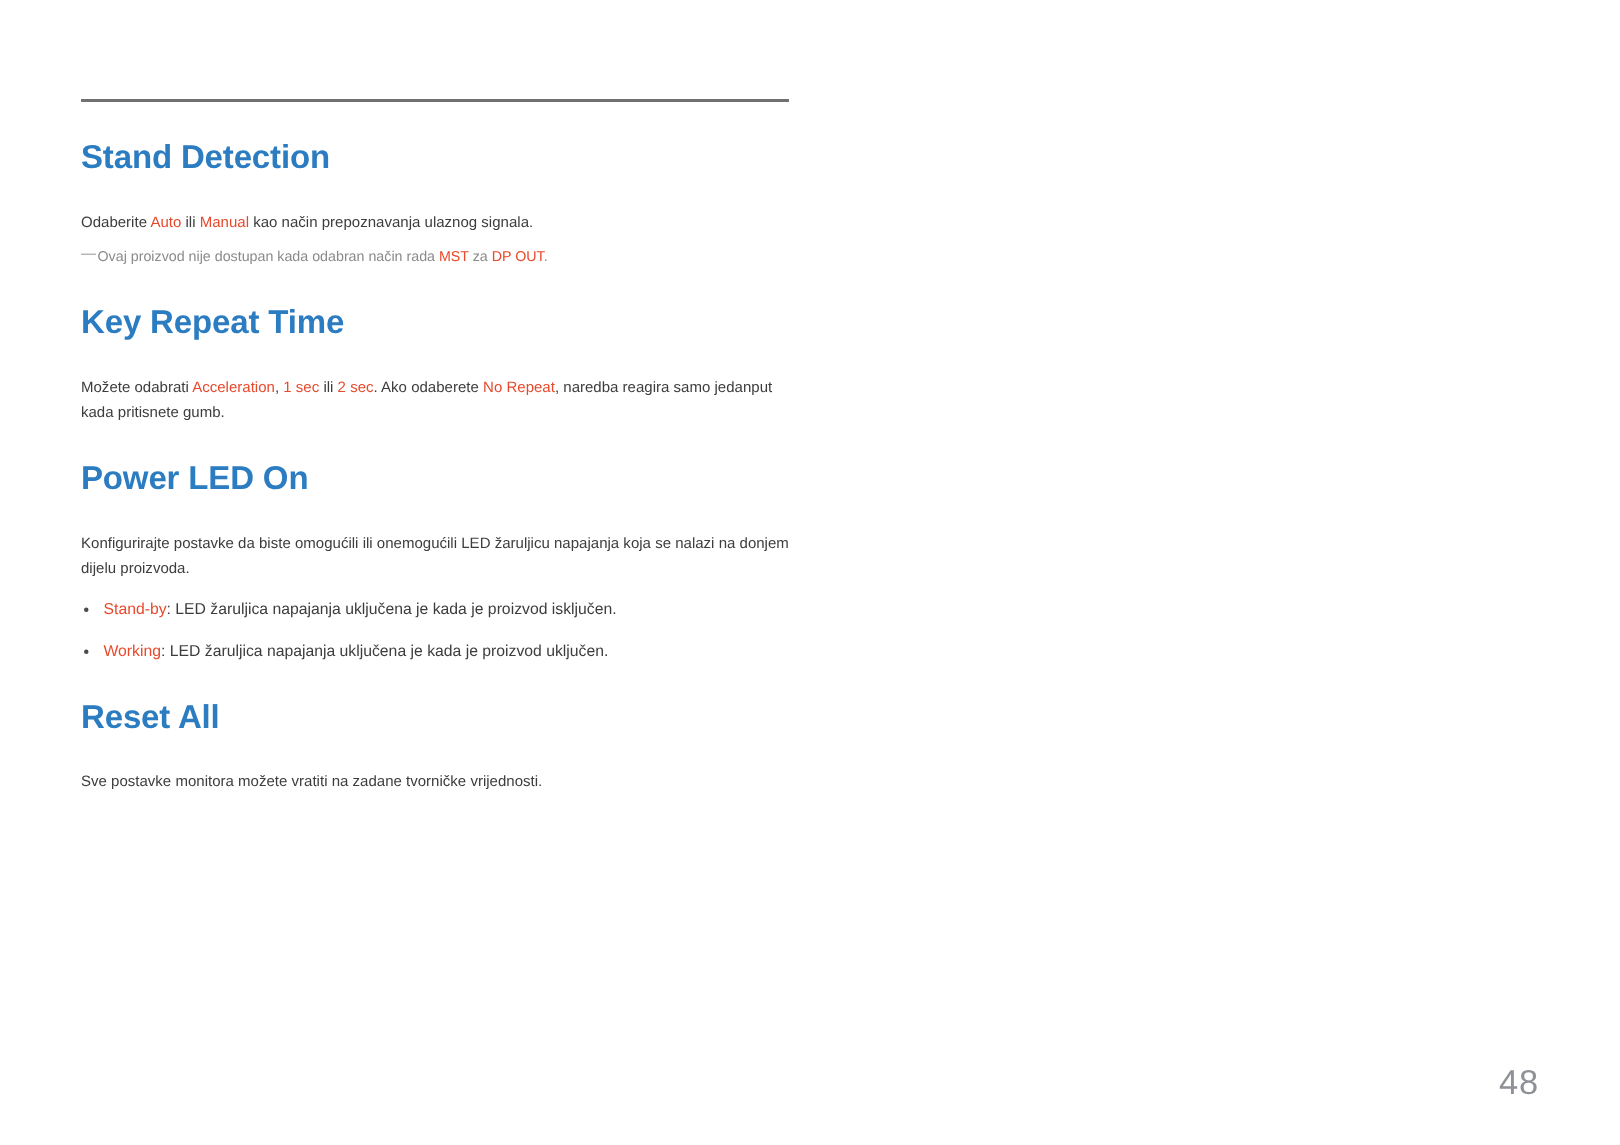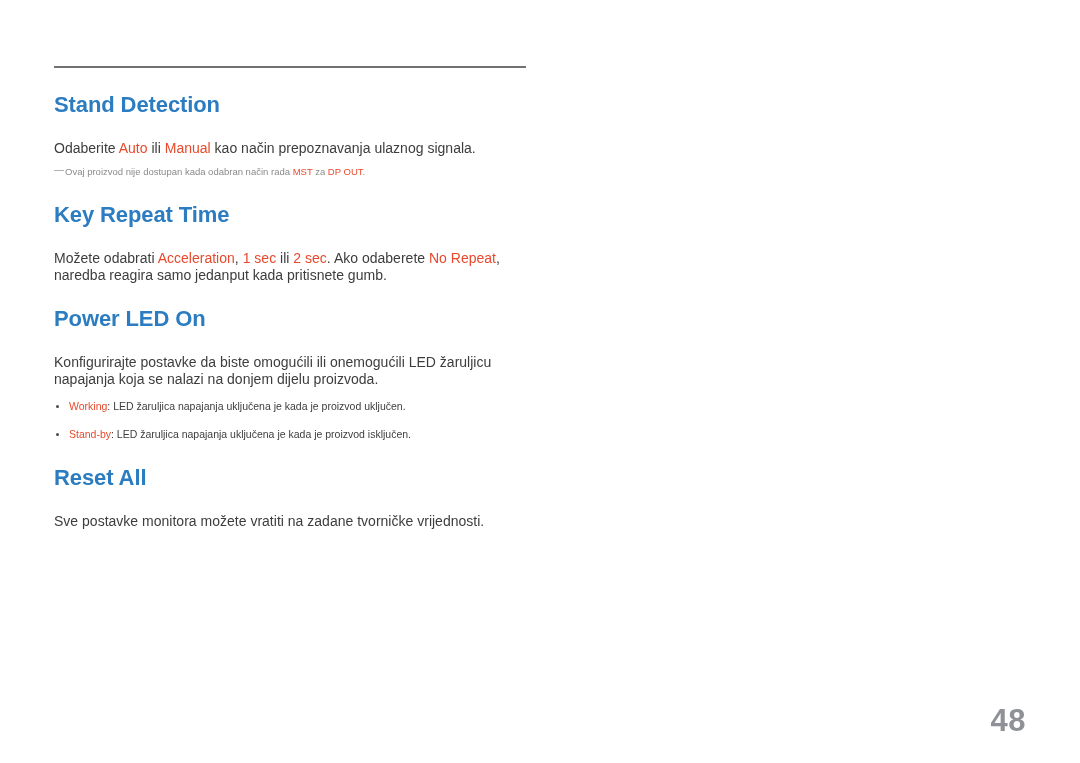--- a/index.html
+++ b/index.html
@@ -51,21 +51,21 @@
   
   .section + .section {
     margin-top: 44px;
   }
   .section-gap-lg + .section {
     margin-top: 22px;
   }
 
   
   p.body {
-    font-size: 14px;
+    font-size: 10px;
     line-height: 17px;
     color: #3d3d3d;
     margin: 0 0 7px 0;
     letter-spacing: 0.01px;
   }
   p.body:last-child { margin-bottom: 0; }
 
   
   .accent { color: #e8492c; }
 
@@ -110,24 +110,24 @@
     height: 3px;
     border-radius: 50%;
     background: #4a4a4a;
   }
 
   
   .page-number {
     position: absolute;
     right: 54px;
     bottom: 29px;
-    font-size: 31px;
+    font-size: 23px;
     line-height: 26px;
     color: #8e9297;
-    font-weight: 700;
+    font-weight: 400;
     letter-spacing: 0.5px;
   }
 
   .inline { display: inline; }
 </style>
 </head>
 <body>
 
 <div class="page">
 
@@ -149,22 +149,22 @@
 
       <p class="body"><span class="inline">Možete odabrati </span><span class="inline accent">Acceleration</span><span class="inline">, </span><span class="inline accent">1 sec</span><span class="inline"> ili </span><span class="inline accent">2 sec</span><span class="inline">. Ako odaberete </span><span class="inline accent">No Repeat</span><span class="inline">, naredba reagira samo jedanput kada pritisnete gumb.</span></p>
     </div>
 
     <div class="section section-gap-lg">
       <h2 class="section-title">Power LED On</h2>
 
       <p class="body">Konfigurirajte postavke da biste omogućili ili onemogućili LED žaruljicu napajanja koja se nalazi na donjem dijelu proizvoda.</p>
 
       <ul class="bullets">
+        <li><span class="bullet-dot"></span><span class="inline accent">Stand-by</span><span class="inline">: LED žaruljica napajanja uključena je kada je proizvod isključen.</span></li>
         <li><span class="bullet-dot"></span><span class="inline accent">Working</span><span class="inline">: LED žaruljica napajanja uključena je kada je proizvod uključen.</span></li>
-        <li><span class="bullet-dot"></span><span class="inline accent">Stand-by</span><span class="inline">: LED žaruljica napajanja uključena je kada je proizvod isključen.</span></li>
       </ul>
     </div>
 
     <div class="section section-gap-lg">
       <h2 class="section-title">Reset All</h2>
 
       <p class="body">Sve postavke monitora možete vratiti na zadane tvorničke vrijednosti.</p>
     </div>
 
   </div>

